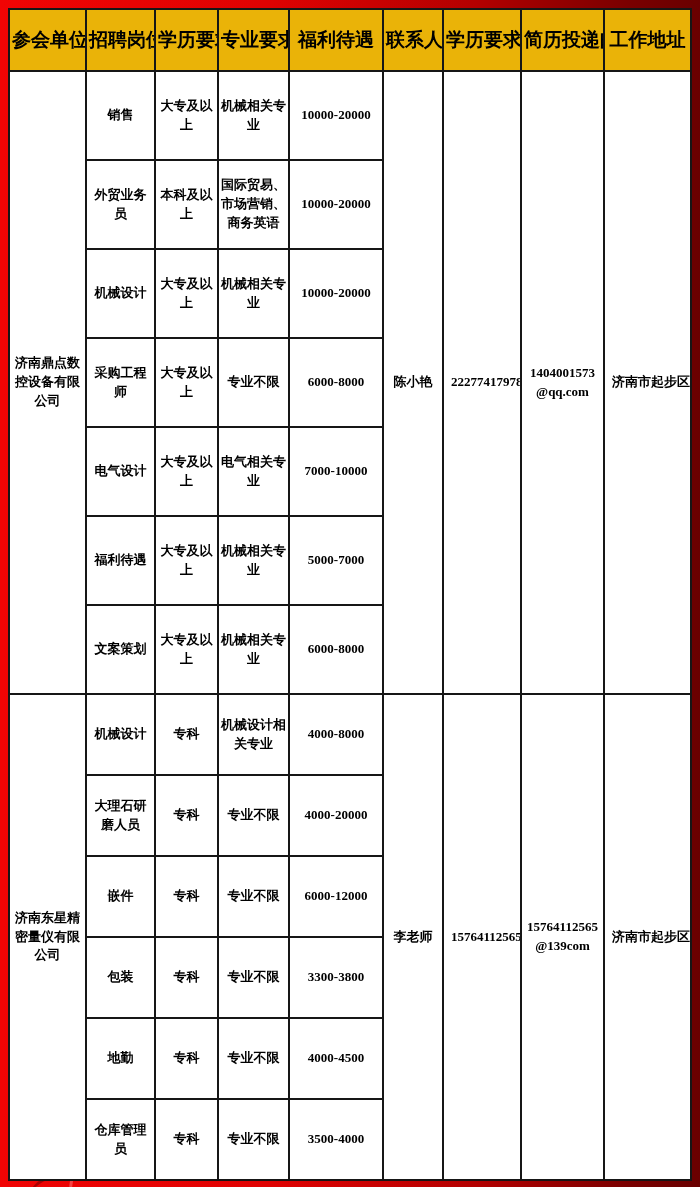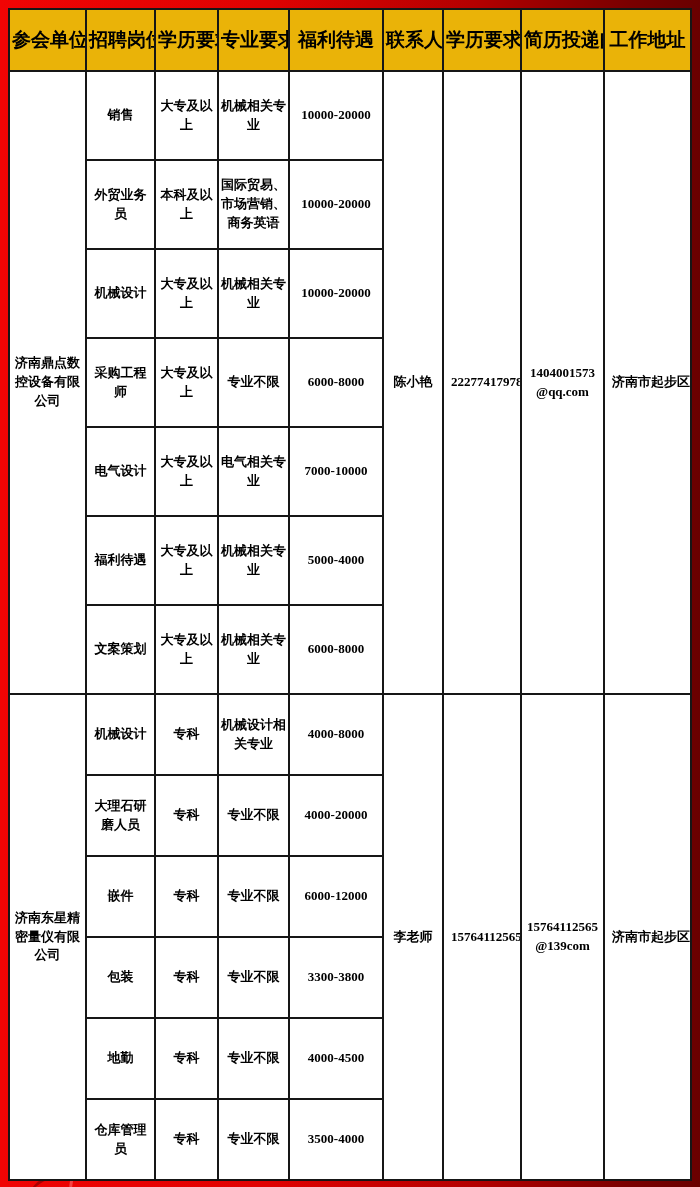--- a/index.html
+++ b/index.html
@@ -101,21 +101,21 @@
       <tr class="c0">
         <td class="pos">电气设计</td>
         <td>大专及以上</td>
         <td>电气相关专业</td>
         <td class="nowrap">7000-10000</td>
       </tr>
       <tr class="c0">
         <td class="pos">福利待遇</td>
         <td>大专及以上</td>
         <td>机械相关专业</td>
-        <td class="nowrap">5000-4000</td>
+        <td class="nowrap">5000-7000</td>
       </tr>
       <tr class="c0">
         <td class="pos">文案策划</td>
         <td>大专及以上</td>
         <td>机械相关专业</td>
         <td class="nowrap">6000-8000</td>
       </tr>
       <tr class="c1">
         <td rowspan="6">济南东星精密量仪有限公司</td>
         <td class="pos">机械设计</td>

